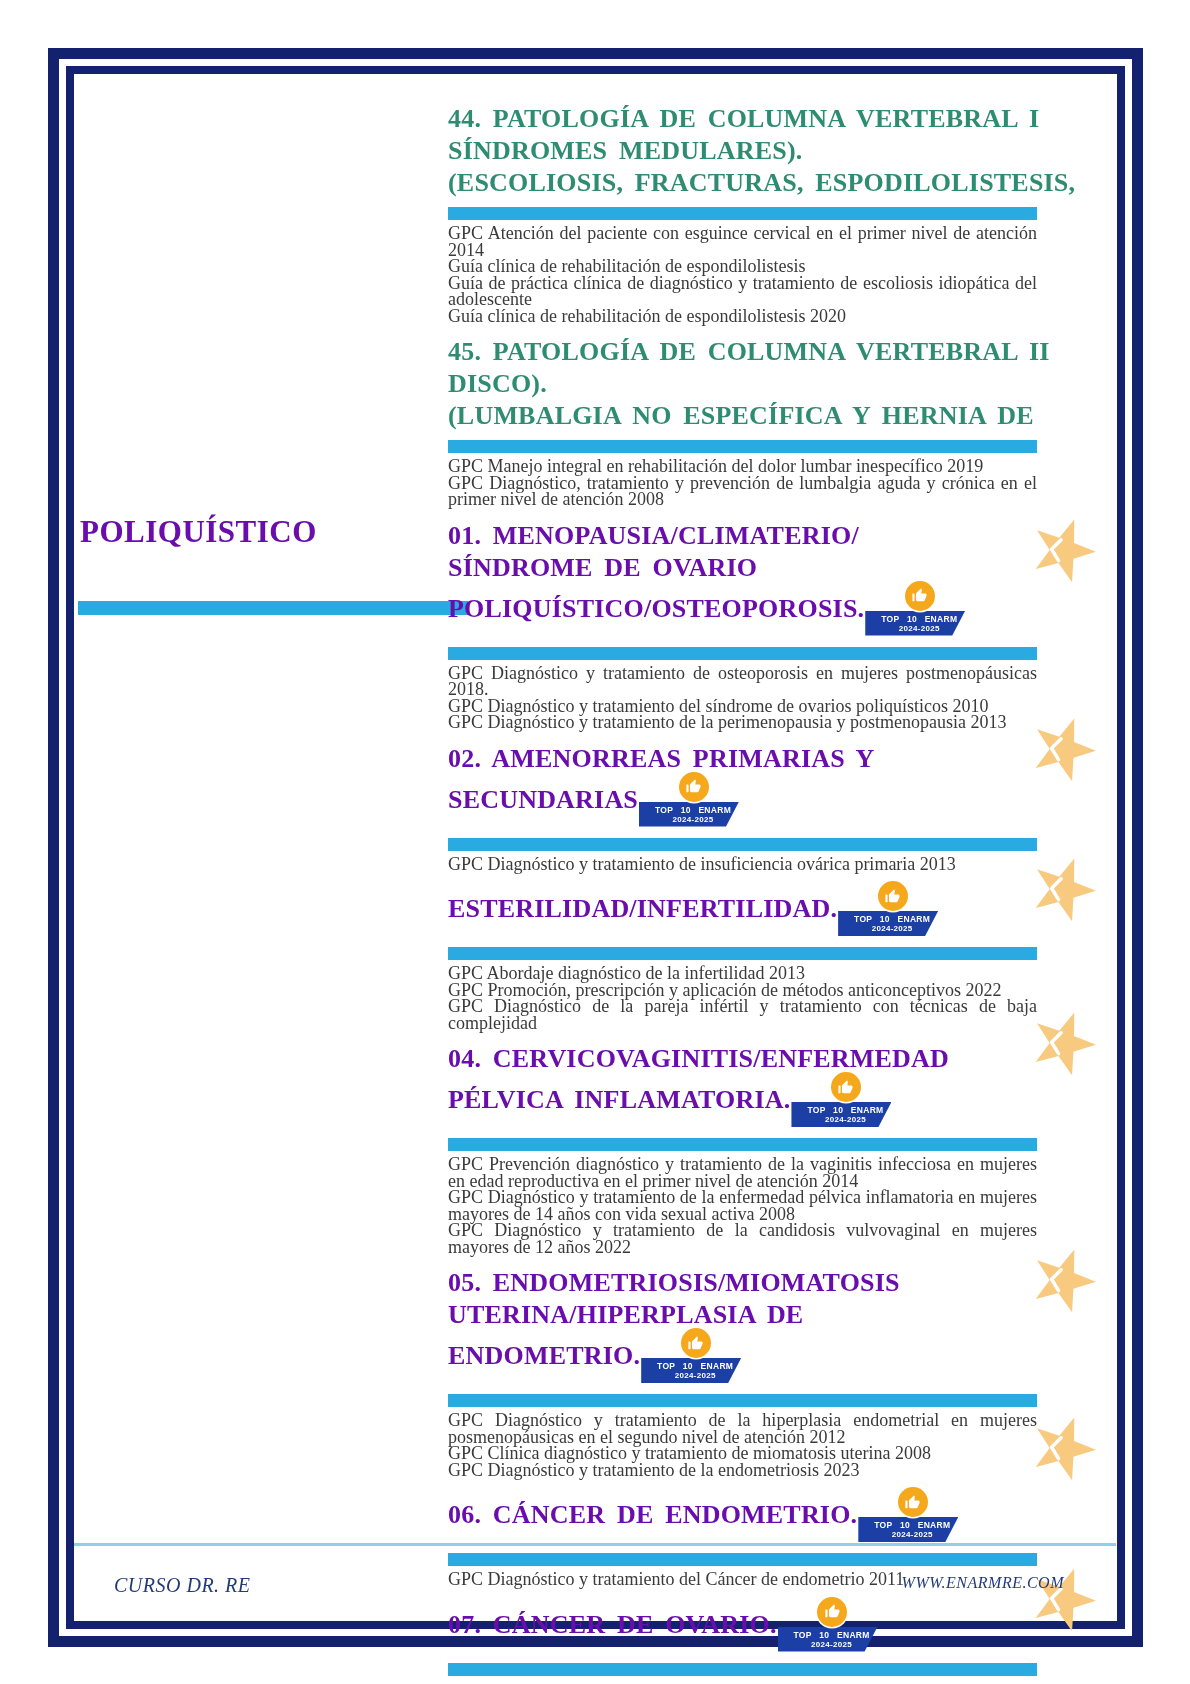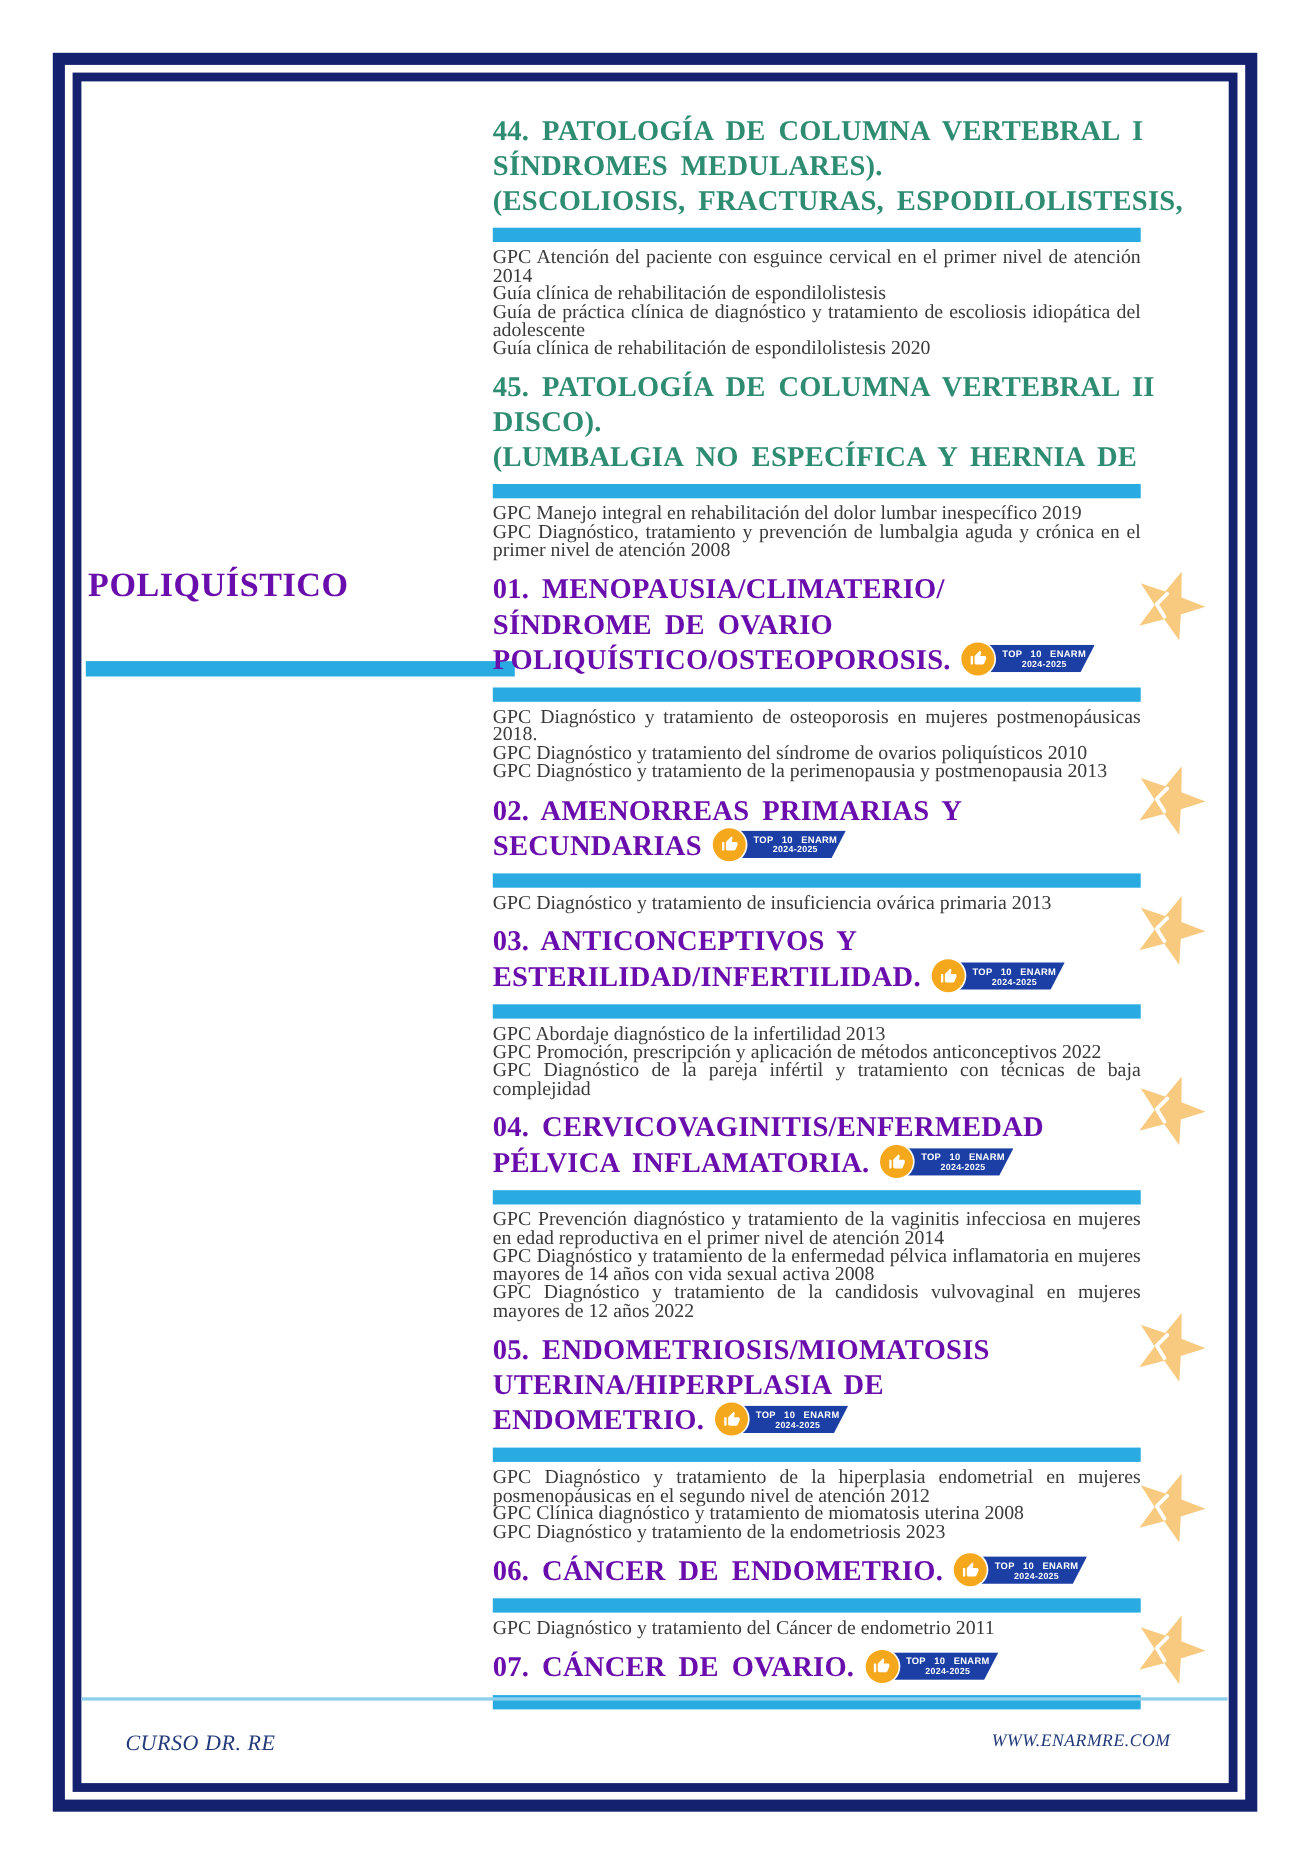--- a/index.html
+++ b/index.html
@@ -30,21 +30,21 @@
   .sec{position:relative;margin-bottom:12px;}
   .sec-head{position:relative;font-weight:bold;font-size:26px;line-height:32px;word-spacing:5px;letter-spacing:.2px;}
   .sec-green .sec-head{color:var(--green);}
   .sec-purple .sec-head{color:var(--purple);}
   .tl{white-space:nowrap;}
   .bar{height:13px;background:var(--cyan);margin-top:8px;}
   .gpc{margin-top:5px;color:var(--ink);font-size:18px;line-height:16.5px;text-align:justify;}
   .gpc-line{margin:0;}
 
   
-  .badge{display:inline-flex;align-items:center;vertical-align:middle;margin-left:10px;transform:translateY(-3px);white-space:nowrap;}
+  .badge{display:inline-flex;align-items:center;vertical-align:middle;margin-left:10px;transform:translateY(-3px);white-space:nowrap;flex-direction:column;}
   .badge-circle{position:relative;z-index:2;width:30px;height:30px;border-radius:50%;background:var(--badge-orange);display:inline-flex;align-items:center;justify-content:center;box-shadow:0 0 0 1.5px #fff;}
   .badge-circle svg{width:17px;height:17px;}
   .badge-banner{position:relative;z-index:1;margin-left:-9px;background:var(--badge-blue);color:#fff;height:25px;width:92px;
     clip-path:polygon(0 0,100% 0,87% 100%,0 100%);
     display:inline-flex;flex-direction:column;align-items:center;justify-content:center;
     font-family:"Liberation Sans",sans-serif;font-weight:bold;padding-left:8px;}
   .badge-l1{font-size:8.5px;line-height:10px;letter-spacing:.3px;}
   .badge-l2{font-size:8px;line-height:9px;letter-spacing:.3px;}
 
   
@@ -143,21 +143,20 @@
         </div>
   <span class="star" style="top: -34px;">
     <svg viewBox="0 0 120 120" aria-hidden="true">
       <polygon fill="var(--star)" points="77.8,15.1 77.4,52.3 112,65.8 76.5,76.9 74.3,114 52.8,83.7 16.9,93.1 39,63.3 19,32 54.2,43.8"></polygon>
       <polyline points="57,47 42,62 53,80" fill="none" stroke="#ffffff" stroke-width="5.5" stroke-linecap="round" stroke-linejoin="round"></polyline>
     </svg>
   </span>
       </section>
       <section class="sec sec-purple">
     <div class="sec-head">
-          <div class="tl">03. ANTICONCEPTIVOS Y</div>
           <div class="tl">ESTERILIDAD/INFERTILIDAD.<span class="badge">
     <span class="badge-circle">
       <svg viewBox="0 0 24 24" aria-hidden="true">
         <path fill="#ffffff" d="M2 20h2c.55 0 1-.45 1-1v-9c0-.55-.45-1-1-1H2v11zm19.83-7.12c.11-.25.17-.52.17-.8V11c0-1.1-.9-2-2-2h-5.5l.92-4.65c.05-.22.02-.46-.08-.66-.23-.45-.52-.86-.88-1.22L14 2 7.59 8.41C7.21 8.79 7 9.3 7 9.83v7.84C7 18.95 8.05 20 9.34 20h8.11c.7 0 1.36-.37 1.72-.97l2.66-6.15z"></path>
       </svg>
     </span>
     <span class="badge-banner">
       <span class="badge-l1">TOP 10 ENARM</span>
       <span class="badge-l2">2024-2025</span>
     </span>

